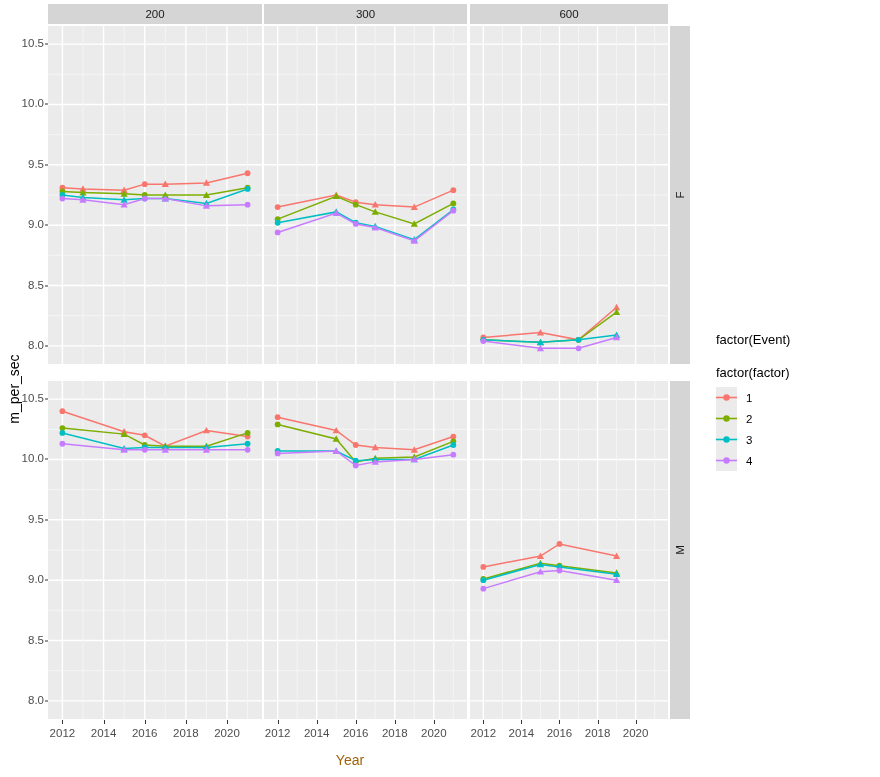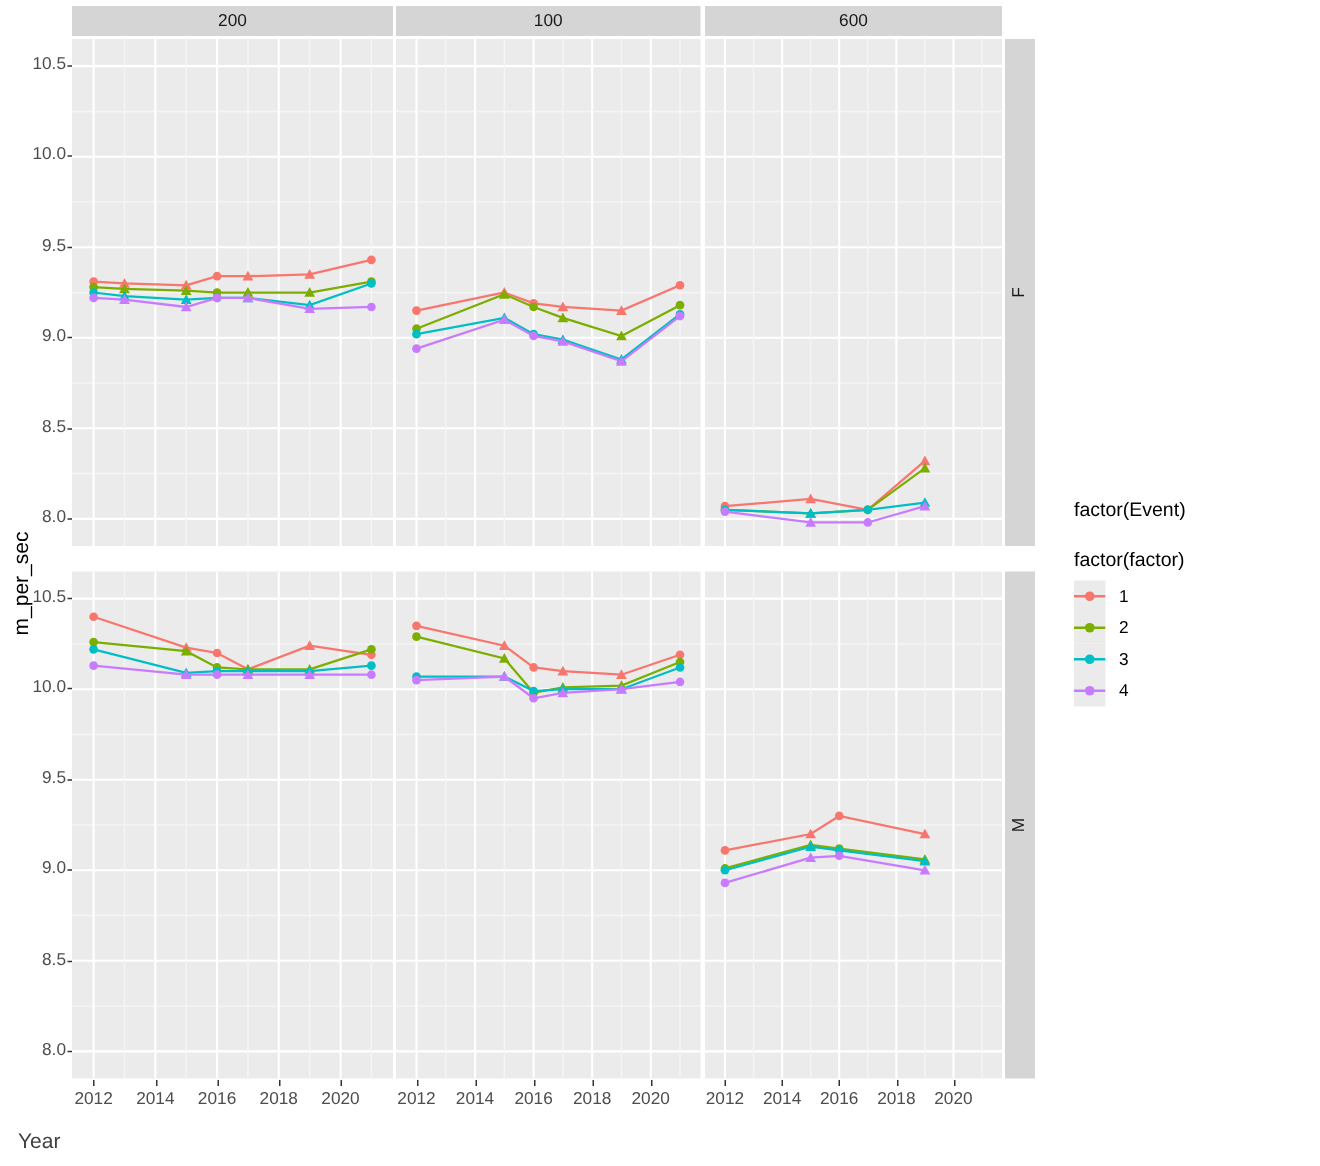--- a/index.html
+++ b/index.html
@@ -14,22 +14,22 @@
   .ylab{
     position:absolute;left:4px;top:0;height:777px;width:20px;
     display:flex;align-items:center;justify-content:center;
   }
   .ylab span{
     transform:rotate(-90deg);white-space:nowrap;
     font-size:14px;color:#000;
   }
   
   .xlab{
-    position:absolute;left:12px;top:752px;width:700px;text-align:left;
-    font-size:14px;color:#404040;
+    position:absolute;left:0;top:752px;width:700px;text-align:center;
+    font-size:14px;color:#a16207;
   }
 
   
   .ytick{
     position:absolute;right:0;text-align:center;
     font-size:11.5px;color:#4d4d4d;line-height:1;
     transform:translateY(-50%);white-space:nowrap;
   }
   .ytickwrap{position:absolute;left:0;width:44px;}
   .ytickmark{
@@ -79,21 +79,21 @@
     <span>m_per_sec</span>
   </div>
 
   <div class="xlab">Year</div>
 
   <div id="gen">
       <div class="strip-col" style="left: 48px; top: 4px; width: 214px; height: 20px;">
         <span>200</span>
       </div>
       <div class="strip-col" style="left: 264px; top: 4px; width: 203px; height: 20px;">
-        <span>100</span>
+        <span>300</span>
       </div>
       <div class="strip-col" style="left: 470px; top: 4px; width: 198px; height: 20px;">
         <span>600</span>
       </div>
       <div class="strip-row" style="left: 670px; top: 26px; width: 20px; height: 338px;">
         <span>F</span>
       </div>
       <div class="strip-row" style="left: 670px; top: 381px; width: 20px; height: 338px;">
         <span>M</span>
       </div>

